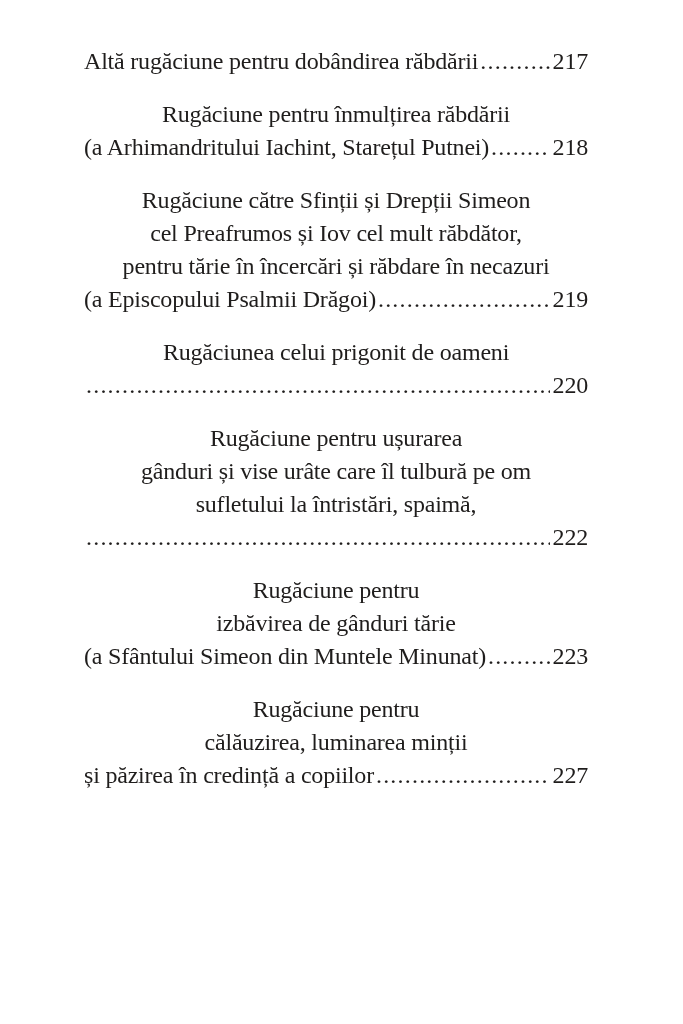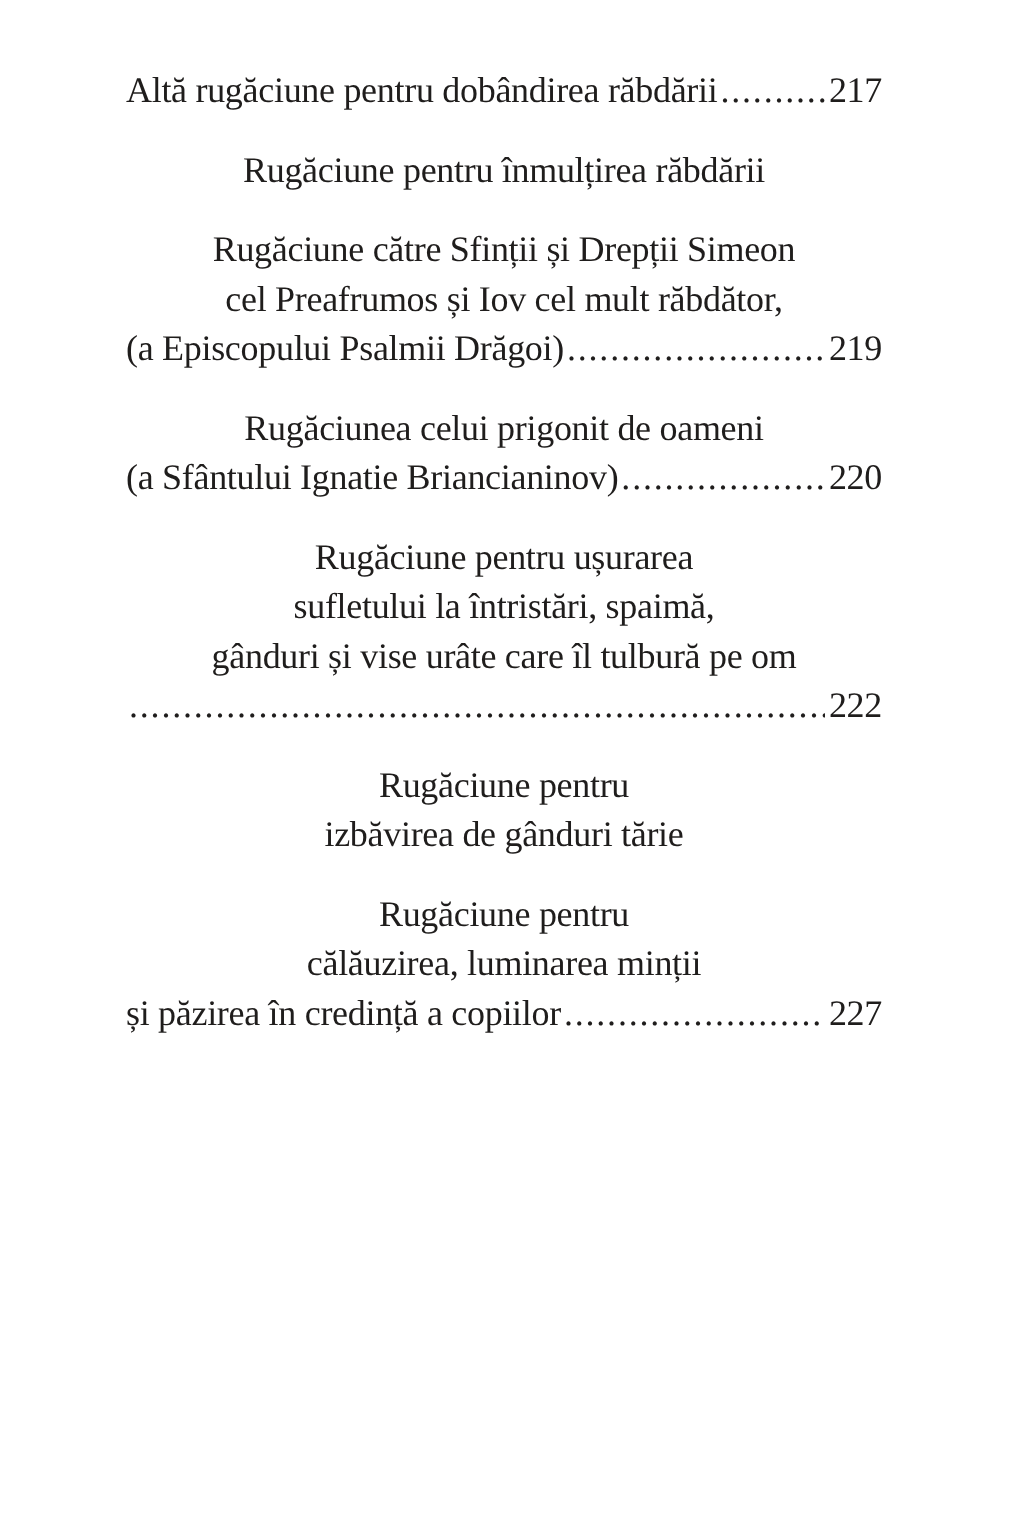--- a/index.html
+++ b/index.html
@@ -51,54 +51,64 @@
     <div class="entry">
       <div class="pageline">
         <span class="title-part">Altă rugăciune pentru dobândirea răbdării</span>
         <span class="leader"></span>
         <span class="pagenum">217</span>
       </div>
     </div>
 
     <div class="entry">
       <div class="line">Rugăciune pentru înmulțirea răbdării</div>
+      <div class="pageline">
+        <span class="title-part">(a Arhimandritului Iachint, Starețul Putnei)</span>
+        <span class="leader"></span>
+        <span class="pagenum">218</span>
+      </div>
     </div>
 
     <div class="entry">
       <div class="line">Rugăciune către Sfinții și Drepții Simeon</div>
       <div class="line">cel Preafrumos și Iov cel mult răbdător,</div>
+      <div class="line">pentru tărie în încercări și răbdare în necazuri</div>
       <div class="pageline">
         <span class="title-part">(a Episcopului Psalmii Drăgoi)</span>
         <span class="leader"></span>
         <span class="pagenum">219</span>
       </div>
     </div>
 
     <div class="entry">
       <div class="line">Rugăciunea celui prigonit de oameni</div>
       <div class="pageline">
-        <span class="title-part">(a Sfântului Ignatie Briancianinov)</span>
         <span class="leader"></span>
         <span class="pagenum">220</span>
       </div>
     </div>
 
     <div class="entry">
       <div class="line">Rugăciune pentru ușurarea</div>
+      <div class="line">gânduri și vise urâte care îl tulbură pe om</div>
       <div class="line">sufletului la întristări, spaimă,</div>
-      <div class="line">gânduri și vise urâte care îl tulbură pe om</div>
       <div class="pageline">
         <span class="leader"></span>
         <span class="pagenum">222</span>
       </div>
     </div>
 
     <div class="entry">
       <div class="line">Rugăciune pentru</div>
       <div class="line">izbăvirea de gânduri tărie</div>
+      <div class="pageline">
+        <span class="title-part">(a Sfântului Simeon din Muntele Minunat)</span>
+        <span class="leader"></span>
+        <span class="pagenum">223</span>
+      </div>
     </div>
 
 
     <div class="entry">
       <div class="line">Rugăciune pentru</div>
       <div class="line">călăuzirea, luminarea minții</div>
       <div class="pageline">
         <span class="title-part">și păzirea în credință a copiilor</span>
         <span class="leader"></span>
         <span class="pagenum">227</span>

